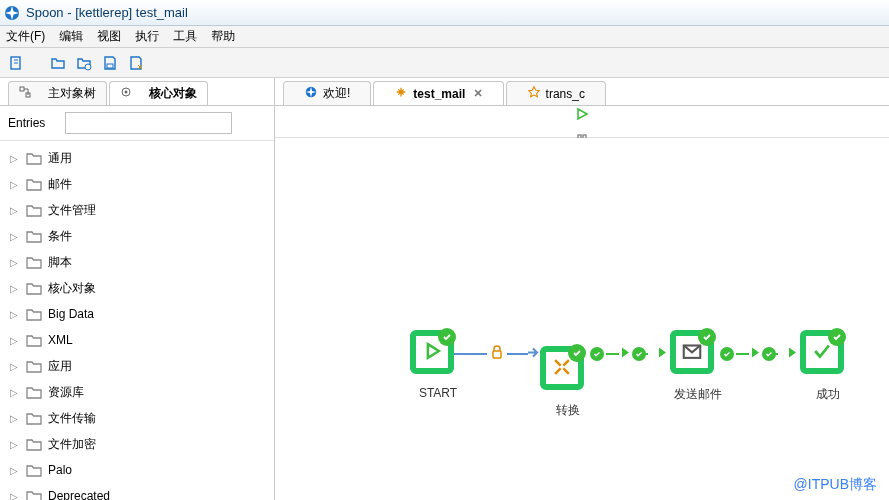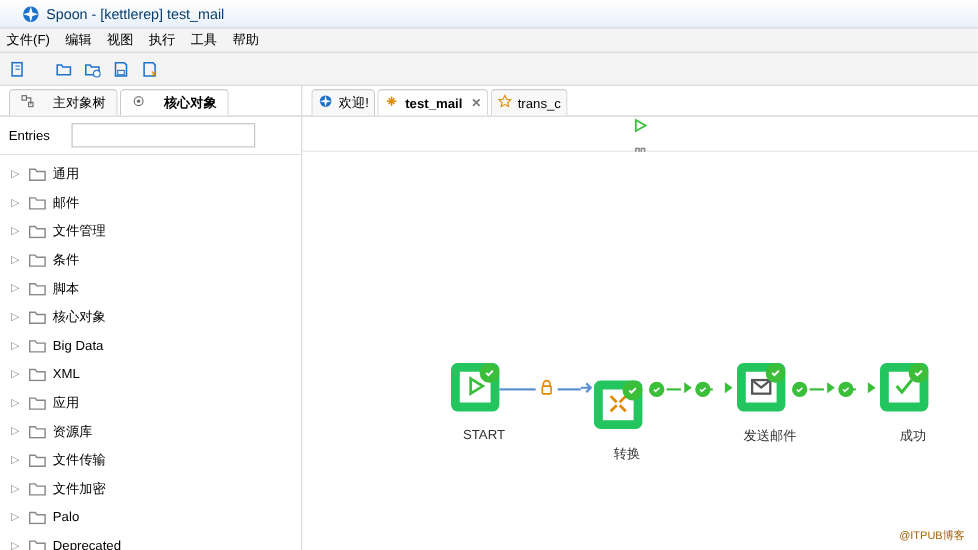--- a/index.html
+++ b/index.html
@@ -1,18 +1,18 @@
 <!DOCTYPE html>
 <html><head>
 <meta charset="utf-8">
 <style>
 * { box-sizing: border-box; margin: 0; padding: 0; font-family: "Microsoft YaHei", Arial, sans-serif; font-size: 12px; }
 body { background: #fff; width: 889px; height: 500px; overflow: hidden; position: relative; }
 
-.titlebar { height: 26px; background: linear-gradient(#fff, #e8f0f8); border-bottom: 1px solid #c0c8d0; display: flex; align-items: center; padding: 0 20px; gap: 6px; }
+.titlebar { height: 26px; background: linear-gradient(#fff, #e8f0f8); border-bottom: 1px solid #c0c8d0; display: flex; align-items: center; padding: 0 4px; gap: 6px; }
 .titlebar .logo { width: 16px; height: 16px; }
 .titlebar .title { color: #0a3d6b; font-size: 13px; }
 
 .menubar { height: 22px; background: #f4f4f4; border-bottom: 1px solid #d0d0d0; display: flex; align-items: center; padding: 0 6px; gap: 14px; }
 .menubar span { cursor: default; }
 
 .toolbar-main { height: 30px; background: #f4f4f4; border-bottom: 1px solid #d0d0d0; display: flex; align-items: center; padding: 0 8px; gap: 10px; }
 .tb-icon { width: 16px; height: 16px; display: inline-flex; align-items: center; justify-content: center; }
 
 .workspace { display: flex; height: calc(500px - 26px - 22px - 30px); }
@@ -23,37 +23,37 @@
 .lp-tab.active { background: #fff; font-weight: bold; }
 .lp-filter { display: flex; align-items: center; padding: 6px 8px; gap: 20px; border-bottom: 1px solid #e0e0e0; }
 .lp-filter input { flex: 1; border: 1px solid #c0c0c0; padding: 3px 5px; height: 22px; }
 .lp-tree { flex: 1; overflow: auto; padding: 4px 0; }
 .tree-item { display: flex; align-items: center; height: 26px; padding: 0 10px; gap: 6px; cursor: default; }
 .tree-item .exp { width: 10px; color: #888; font-size: 10px; }
 .folder-icon { width: 16px; height: 13px; }
 
 .rightpanel { flex: 1; display: flex; flex-direction: column; background: #fff; }
 .rp-tabs { display: flex; height: 28px; align-items: flex-end; padding: 4px 8px 0 8px; gap: 2px; border-bottom: 1px solid #c8c8c8; }
-.rp-tab { display: flex; align-items: center; gap: 5px; padding: 3px 5px; border: 1px solid #c8c8c8; border-bottom: none; background: #f8f8f8; border-radius: 4px 4px 0 0; }
+.rp-tab { display: flex; align-items: center; gap: 5px; padding: 3px 20px; border: 1px solid #c8c8c8; border-bottom: none; background: #f8f8f8; border-radius: 4px 4px 0 0; }
 .rp-tab.active { background: #fff; font-weight: bold; }
 .close-x { color: #777; font-size: 11px; margin-left: 3px; }
 .rp-toolbar { height: 32px; border-bottom: 1px solid #e0e0e0; display: flex; align-items: center; padding: 0 8px; gap: 10px; flex-direction: column; }
 .zoom { border: 1px solid #c0c0c0; padding: 2px 6px; display: flex; align-items: center; gap: 6px; background: #fff; }
 .canvas { flex: 1; position: relative; background: #fff; }
 
-.job-step { position: absolute; width: 44px; height: 44px; border: 8px solid #22c55e; border-radius: 6px; background: #fff; display: flex; align-items: center; justify-content: center; }
+.job-step { position: absolute; width: 44px; height: 44px; border: 6px solid #22c55e; border-radius: 6px; background: #fff; display: flex; align-items: center; justify-content: center; }
 .job-step .badge { position: absolute; top: -8px; right: -8px; width: 18px; height: 18px; border-radius: 50%; background: #3bbf3b; display: flex; align-items: center; justify-content: center; }
 .job-step .badge svg { width: 10px; height: 10px; }
 .step-label { position: absolute; top: 50px; width: 90px; left: -23px; text-align: center; color: #333; }
 .hop { position: absolute; height: 4px; }
 .hop-dot { position: absolute; width: 14px; height: 14px; border-radius: 50%; background: #3bbf3b; top: 50%; transform: translateY(-50%); display:flex; align-items:center; justify-content:center;}
 .hop-arrow { position: absolute; top: 50%; transform: translateY(-50%); }
 .hop-line { position:absolute; top:50%; height:2px; transform:translateY(-50%); }
 
-.watermark { position: absolute; right: 12px; bottom: 6px; color: #a16207; font-size: 10px; }
+.watermark { position: absolute; right: 12px; bottom: 6px; color: #3b82f6; font-size: 14px; }
 </style>
 </head>
 <body>
 
 <div class="titlebar">
   <span class="logo">
     <svg viewBox="0 0 16 16">
         <circle cx="8" cy="8" r="7" fill="#1d73c9"></circle>
         <path d="M8 1 L10 8 L8 15 L6 8 Z M1 8 L8 6 L15 8 L8 10 Z" fill="#fff"></path>
       </svg>

